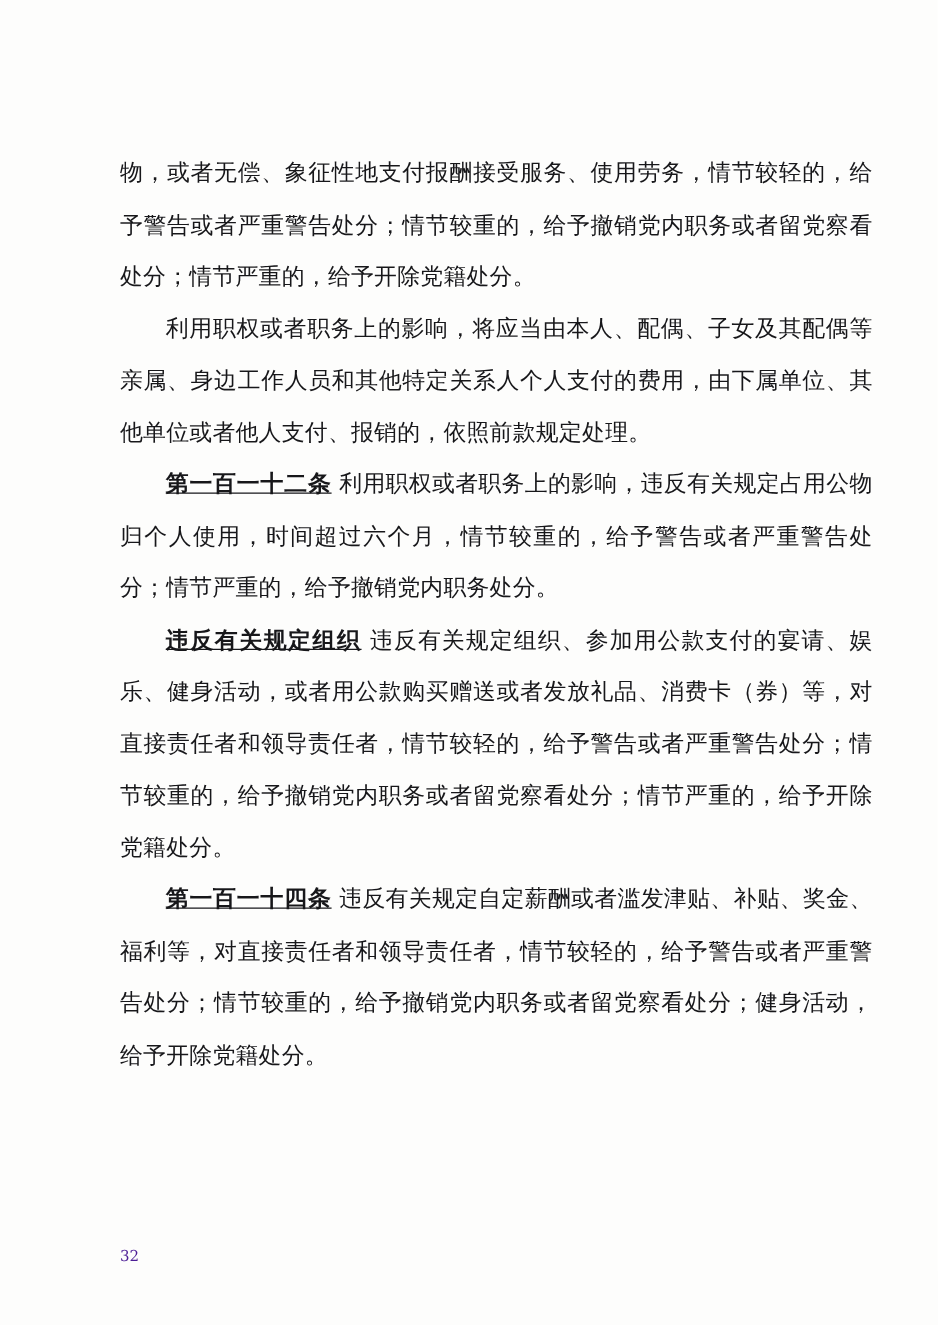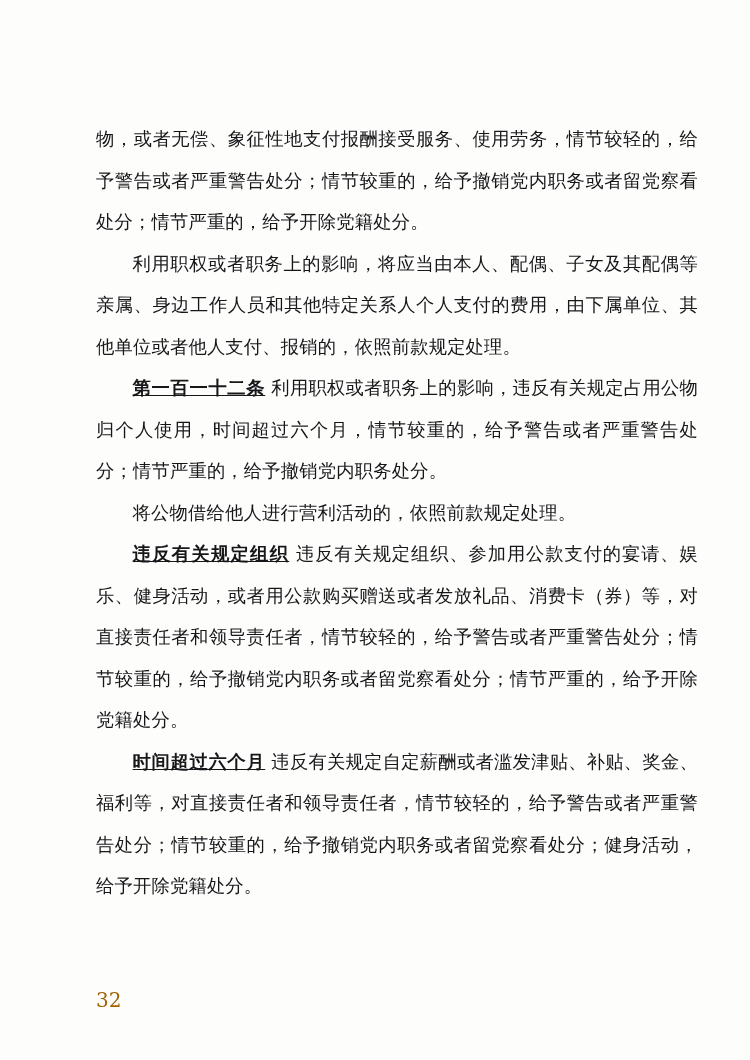--- a/index.html
+++ b/index.html
@@ -42,23 +42,23 @@
   }
   .article-label {
     font-weight: bold;
     letter-spacing: 0.6px;
     text-decoration: underline;
   }
   .page-number {
     position: absolute;
     left: 96px;
     bottom: 48px;
-    font-size: 20px;
+    font-size: 12px;
     font-family: "DejaVu Serif", "Liberation Serif", serif;
-    color: #a16207;
+    color: #4c1d95;
   }
 </style>
 </head>
 <body>
 
 <div class="page">
 
   <div class="body-text">
 
     <p class="para noindent">
@@ -68,31 +68,28 @@
     <p class="para">
       <span>利用职权或者职务上的影响，将应当由本人、配偶、子女及其配偶等亲属、身边工作人员和其他特定关系人个人支付的费用，由下属单位、其他单位或者他人支付、报销的，依照前款规定处理。</span>
     </p>
 
     <p class="para">
       <span class="article-label">第一百一十二条</span>
       <span>利用职权或者职务上的影响，违反有关规定占用公物归个人使用，时间超过六个月，情节较重的，给予警告或者严重警告处分；情节严重的，给予撤销党内职务处分。</span>
     </p>
 
 
-    <p class="para">
-      <span>将公物借给他人进行营利活动的，依照前款规定处理。</span>
-    </p>
 
     <p class="para">
       <span class="article-label">违反有关规定组织</span>
       <span>违反有关规定组织、参加用公款支付的宴请、娱乐、健身活动，或者用公款购买赠送或者发放礼品、消费卡（券）等，对直接责任者和领导责任者，情节较轻的，给予警告或者严重警告处分；情节较重的，给予撤销党内职务或者留党察看处分；情节严重的，给予开除党籍处分。</span>
     </p>
 
     <p class="para">
-      <span class="article-label">时间超过六个月</span>
+      <span class="article-label">第一百一十四条</span>
       <span>违反有关规定自定薪酬或者滥发津贴、补贴、奖金、福利等，对直接责任者和领导责任者，情节较轻的，给予警告或者严重警告处分；情节较重的，给予撤销党内职务或者留党察看处分；健身活动，给予开除党籍处分。</span>
     </p>
 
   </div>
 
   <div class="page-number">32</div>
 
 </div>
 
 </body></html>

